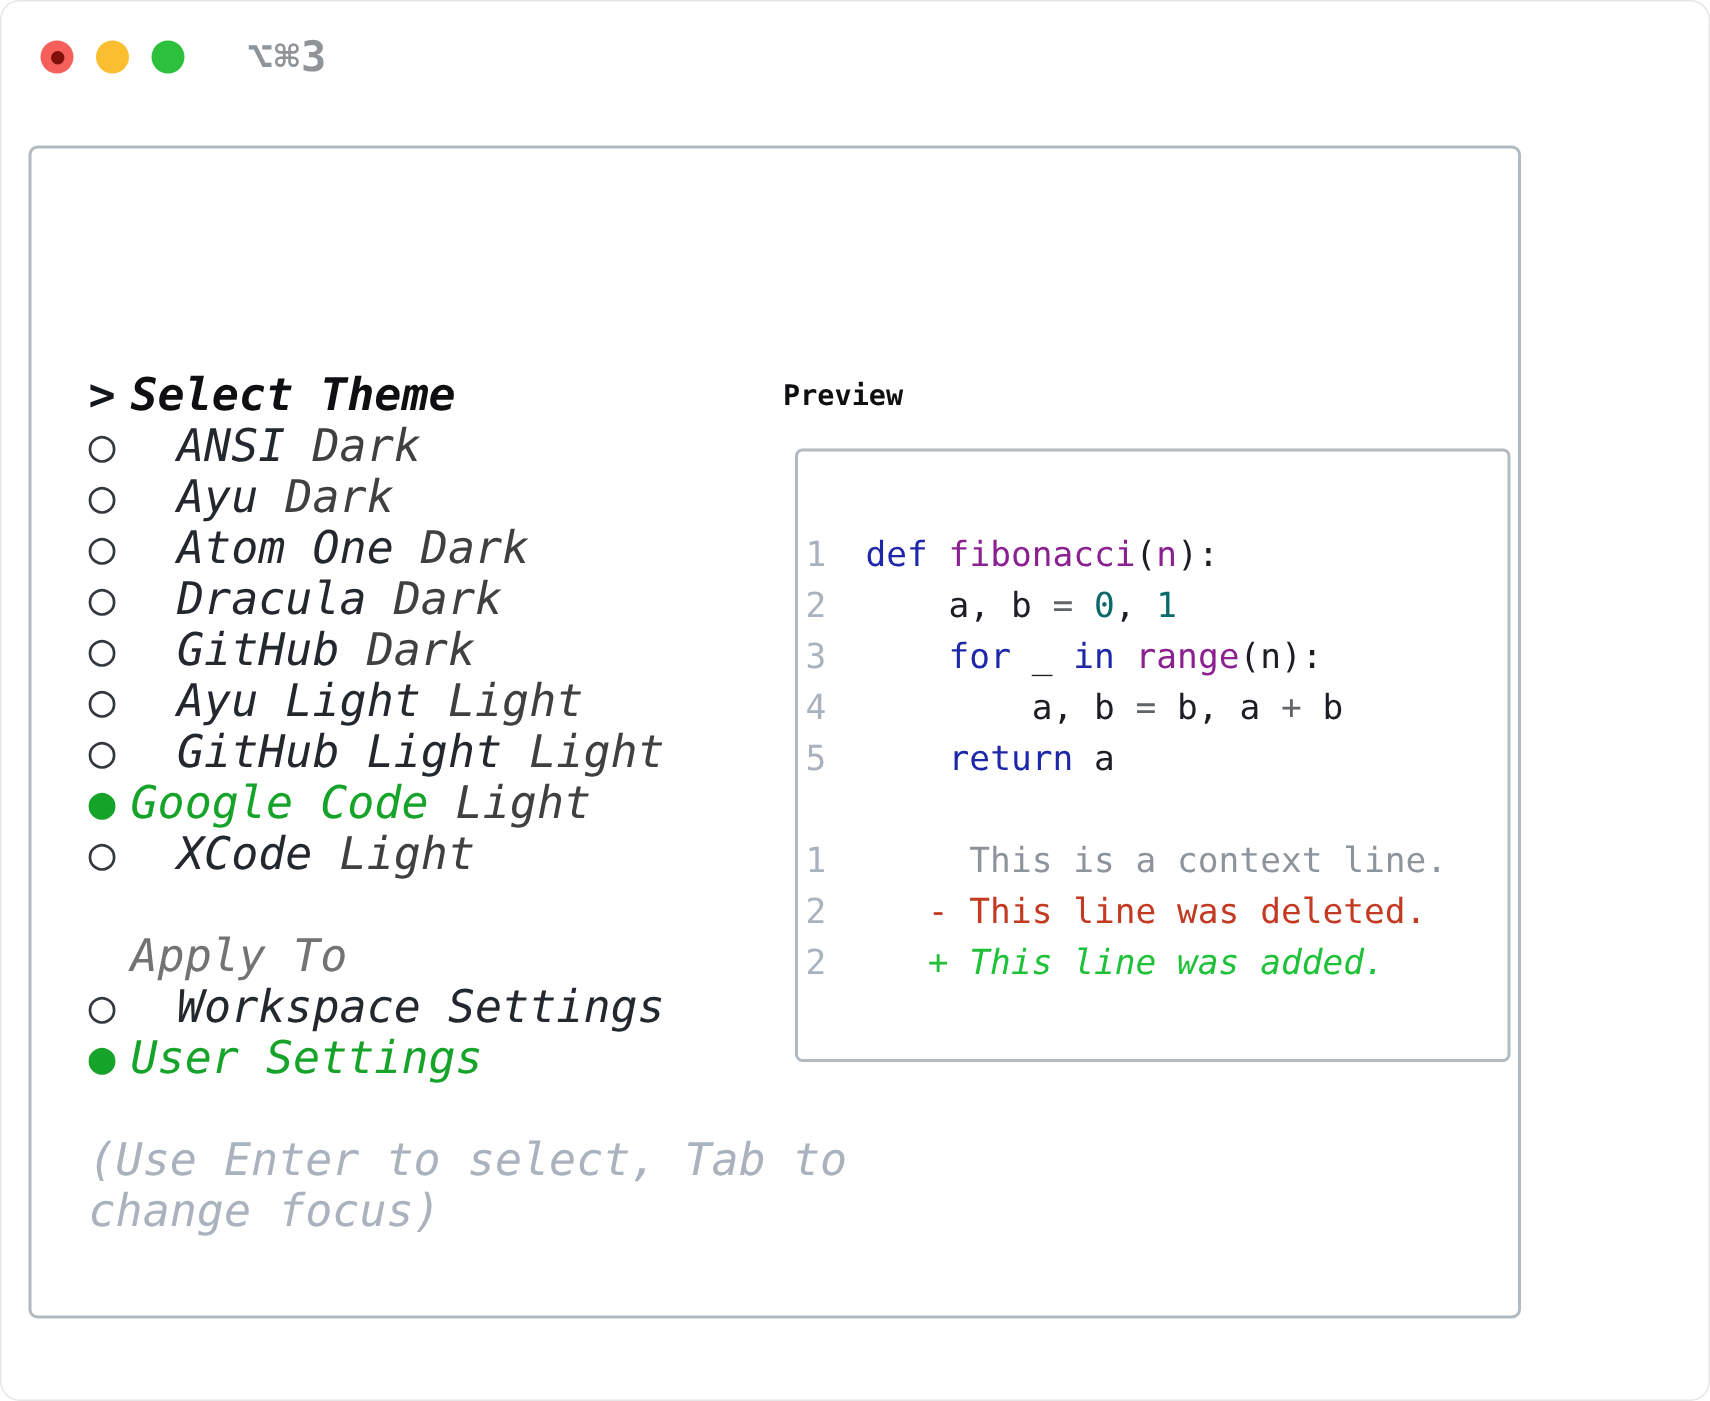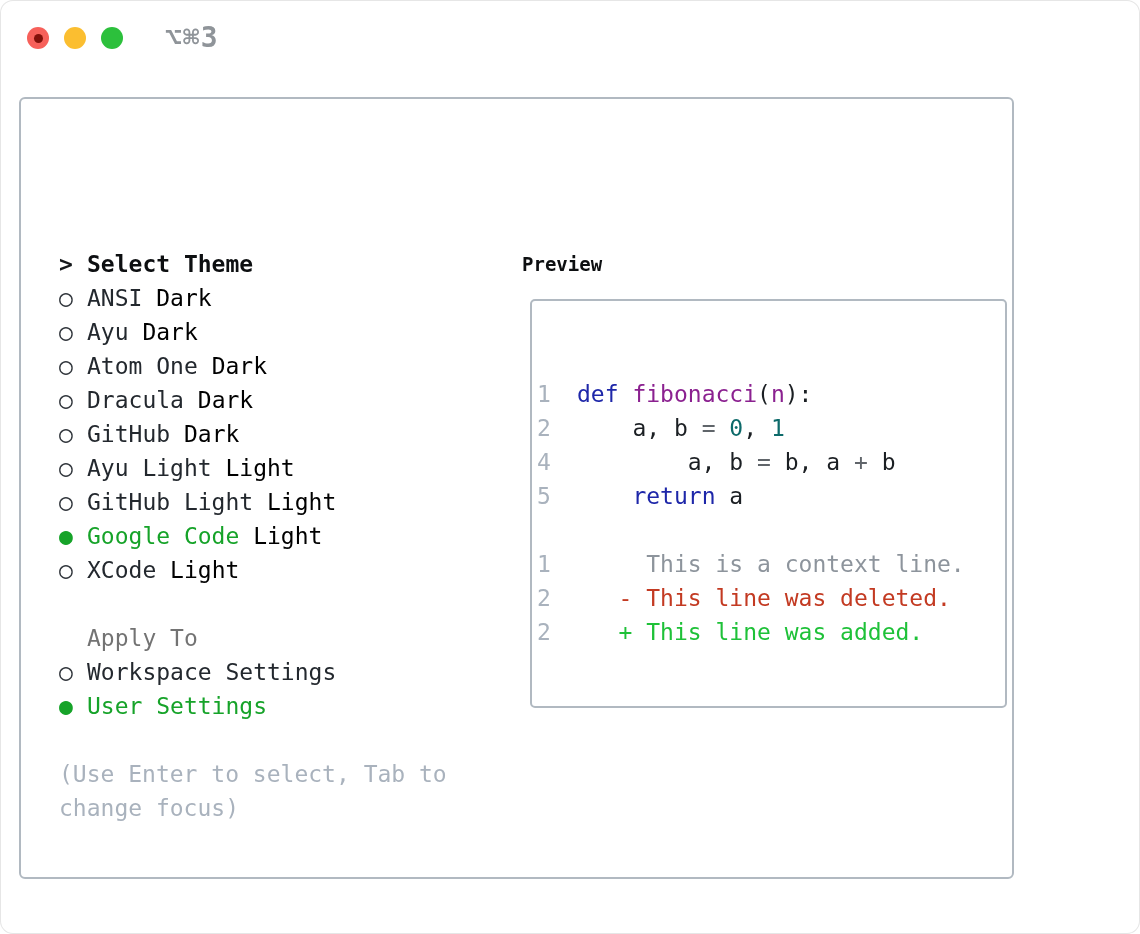--- a/index.html
+++ b/index.html
@@ -22,52 +22,52 @@
   .shortcut {
     position:absolute; left:165px; top:21px; font-size:28px; font-weight:700;
     color:#8f9499; letter-spacing:1px;
   }
   
   .main-box {
     position:absolute; left:19px; top:97px; width:995px; height:782px;
     border:2px solid #b1b9c1; border-radius:6px; box-sizing:border-box;
   }
   .left-col { position:absolute; left:38px; top:148px; }
-  .row { height:34px; line-height:34px; font-size:23px; white-space:pre; }
+  .row { height:34px; line-height:34px; font-size:30px; white-space:pre;font-style:italic; }
   .marker { display:inline-block; width:28px; color:#33383e; }
   .panel-title { font-weight:700; color:#0d0f11; }
   .panel-title .marker { color:#15181b; font-weight:700; }
-  .theme-name { color:#23282e; }
-  .variant { color:#000000; }
+  .theme-name { color:#23282e;margin-left:31px; }
+  .variant { color:#404040; }
   .sel-text { color:#16a329; }
   .sel-marker { color:#16a329; }
   .indent { display:inline-block; width:28px; }
   .apply-title { color:#737373; }
   .hint { color:#a9b2bd; }
   .blank { height:34px; }
   
   .preview-title {
     position:absolute; left:501px; top:148px; height:34px; line-height:34px;
     font-size:19px; font-weight:700; color:#0d0f11;
   }
   .preview-box {
     position:absolute; left:509px; top:200px; width:477px; height:409px;
     border:2px solid #b1b9c1; border-radius:5px; box-sizing:border-box;
-    padding:76px 0 0 5px; overflow:hidden;
+    padding:52px 0 0 5px; overflow:hidden;
   }
   .pline { height:34px; line-height:34px; font-size:23px; white-space:pre; }
   .ln { display:inline-block; width:40px; color:#a9b2bd; }
   .tok-kwd { color:#1e27a9; }
   .tok-typ { color:#8b2190; }
   .tok-lit { color:#0d6a6a; }
   .tok-pun { color:#60656a; }
   .tok-pln { color:#1b1f23; }
   .tok-ctx { color:#8d949c; }
   .tok-del { color:#c33a22; }
-  .tok-add { color:#1ec138; }
+  .tok-add { color:#1ec138;font-style:italic; }
 </style>
 </head>
 <body>
 
 <div class="window">
 
   <div class="traffic">
     <div class="light light-red">
         <div class="dot"></div>
       </div>
@@ -100,20 +100,21 @@
       <div class="blank"></div>
       <div class="row hint">(Use Enter to select, Tab to</div>
       <div class="row hint">change focus)</div>
     </div>
 
     <div class="preview-title">Preview</div>
     <div class="preview-box">
       <div id="code-lines">
           <div class="pline"><span class="ln">1</span><span class="tok-kwd">def</span><span class="tok-pln"> </span><span class="tok-typ">fibonacci</span><span class="tok-pln">(</span><span class="tok-typ">n</span><span class="tok-pln">):</span></div>
           <div class="pline"><span class="ln">2</span><span class="tok-pln">    a, b </span><span class="tok-pun">=</span><span class="tok-pln"> </span><span class="tok-lit">0</span><span class="tok-pln">, </span><span class="tok-lit">1</span></div>
+          <div class="pline"><span class="ln">3</span><span class="tok-pln">    </span><span class="tok-kwd">for</span><span class="tok-pln"> _ </span><span class="tok-kwd">in</span><span class="tok-pln"> </span><span class="tok-typ">range</span><span class="tok-pln">(n):</span></div>
           <div class="pline"><span class="ln">4</span><span class="tok-pln">        a, b </span><span class="tok-pun">=</span><span class="tok-pln"> b, a </span><span class="tok-pun">+</span><span class="tok-pln"> b</span></div>
           <div class="pline"><span class="ln">5</span><span class="tok-pln">    </span><span class="tok-kwd">return</span><span class="tok-pln"> a</span></div>
         </div>
       <div class="blank"></div>
       <div id="diff-lines">
           <div class="pline"><span class="ln">1</span><span class="tok-ctx">     This is a context line.</span></div>
           <div class="pline"><span class="ln">2</span><span class="tok-del">   - This line was deleted.</span></div>
           <div class="pline"><span class="ln">2</span><span class="tok-add">   + This line was added.</span></div>
         </div>
     </div>

